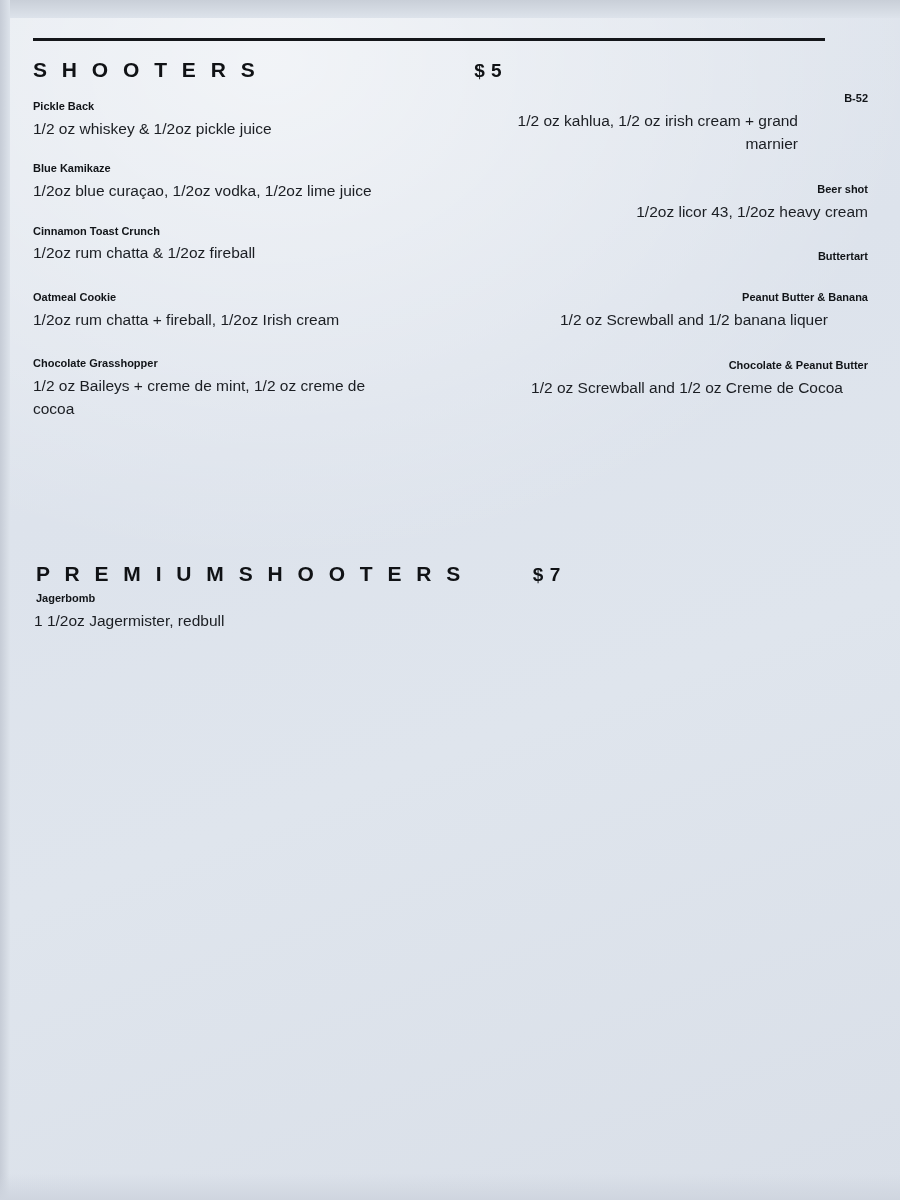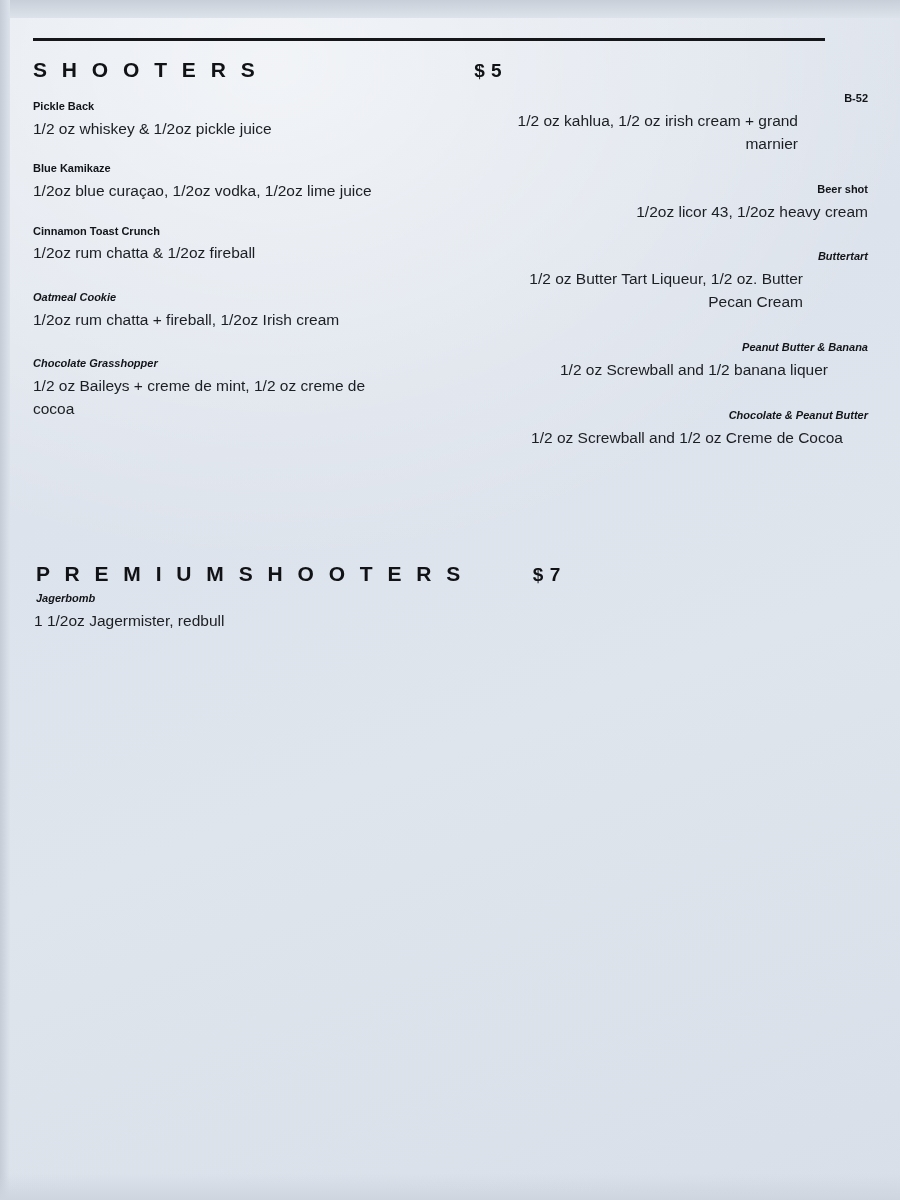--- a/index.html
+++ b/index.html
@@ -86,21 +86,20 @@
     margin-bottom: 17px;
   }
   .item-name {
     font-weight: 700;
     font-size: 11px;
     line-height: 1.25;
     color: #111418;
     margin-bottom: 3px;
   }
   .item-name.italic {
-    font-style: italic;
   }
   .item-desc {
     font-size: 15.5px;
     line-height: 1.52;
     color: #1b1e23;
     max-width: 380px;
   }
   .item.indent {
     padding-left: 8px;
   }
@@ -158,21 +157,20 @@
       <div class="item-desc" style="max-width:300px;">1/2 oz kahlua, 1/2 oz irish cream + grand marnier</div>
     </div>
 
     <div class="item" style="margin-top:27px;">
       <div class="item-name">Beer shot</div>
       <div class="item-desc">1/2oz licor 43, 1/2oz heavy cream</div>
     </div>
 
     <div class="item" style="margin-top:27px;">
       <div class="item-name italic">Buttertart</div>
-      <div class="item-desc" style="max-width:305px;">1/2 oz Butter Tart Liqueur, 1/2 oz. Butter Pecan Cream</div>
     </div>
 
     <div class="item indent" style="margin-top:27px;">
       <div class="item-name italic">Peanut Butter &amp; Banana</div>
       <div class="item-desc" style="max-width:330px; margin-left:-8px;">1/2 oz Screwball and 1/2 banana liquer</div>
     </div>
 
     <div class="item indent" style="margin-top:28px;">
       <div class="item-name italic">Chocolate &amp; Peanut Butter</div>
       <div class="item-desc" style="max-width:345px; margin-left:-8px;">1/2 oz Screwball and 1/2 oz Creme de Cocoa</div>

